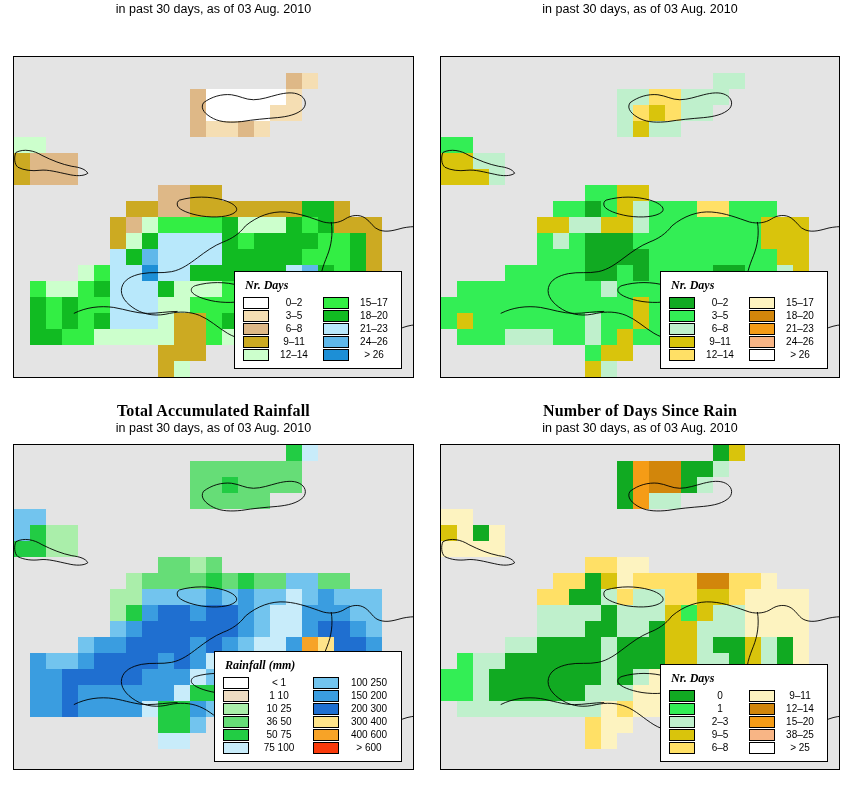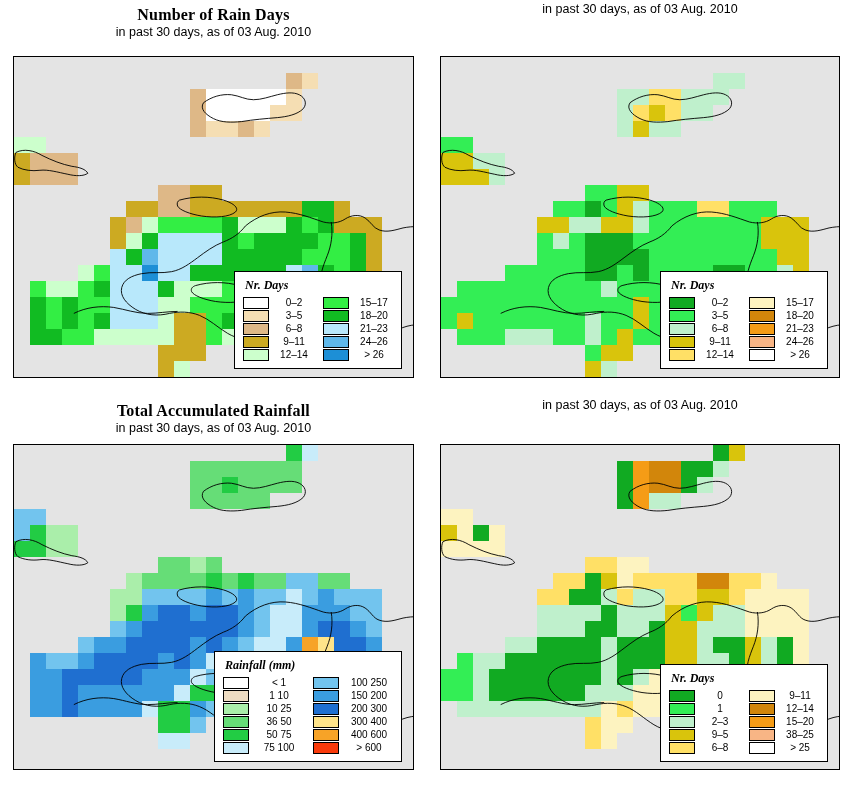--- a/index.html
+++ b/index.html
@@ -88,21 +88,20 @@
   .lg2{right:11px;bottom:8px;}
   .lg3{right:11px;bottom:7px;}
   .lg4{right:11px;bottom:7px;}
 </style>
 </head>
 <body>
 
 <div class="grid2">
 
   <div class="panel">
-    <div class="ptitle">Number of Rain Days</div>
     <div class="psub">in past 30 days, as of  03 Aug. 2010</div>
     <div class="mapbox">
       <div class="cells">
           <div class="cell" style="left: 272px; top: 16px; width: 16px; height: 16px; background: rgb(222, 184, 135);"></div>
           <div class="cell" style="left: 288px; top: 16px; width: 16px; height: 16px; background: rgb(245, 222, 179);"></div>
           <div class="cell" style="left: 176px; top: 32px; width: 16px; height: 16px; background: rgb(222, 184, 135);"></div>
           <div class="cell" style="left: 192px; top: 32px; width: 16px; height: 16px; background: rgb(255, 255, 255);"></div>
           <div class="cell" style="left: 208px; top: 32px; width: 16px; height: 16px; background: rgb(255, 255, 255);"></div>
           <div class="cell" style="left: 224px; top: 32px; width: 16px; height: 16px; background: rgb(255, 255, 255);"></div>
           <div class="cell" style="left: 240px; top: 32px; width: 16px; height: 16px; background: rgb(255, 255, 255);"></div>
@@ -912,20 +911,21 @@
                 <span class="sw" style="background: rgb(249, 58, 11);"></span>
                 <span class="lgl ctr wide">&gt; 600</span>
               </div>
             </div>
           </div>
       </div>
     </div>
   </div>
 
   <div class="panel row2">
+    <div class="ptitle">Number of Days Since Rain</div>
     <div class="psub">in past 30 days, as of  03 Aug. 2010</div>
     <div class="mapbox">
       <div class="cells">
           <div class="cell" style="left: 272px; top: 0px; width: 16px; height: 16px; background: rgb(17, 170, 34);"></div>
           <div class="cell" style="left: 288px; top: 0px; width: 16px; height: 16px; background: rgb(217, 196, 12);"></div>
           <div class="cell" style="left: 176px; top: 16px; width: 16px; height: 16px; background: rgb(17, 170, 34);"></div>
           <div class="cell" style="left: 192px; top: 16px; width: 16px; height: 16px; background: rgb(245, 156, 22);"></div>
           <div class="cell" style="left: 208px; top: 16px; width: 16px; height: 16px; background: rgb(210, 134, 11);"></div>
           <div class="cell" style="left: 224px; top: 16px; width: 16px; height: 16px; background: rgb(210, 134, 11);"></div>
           <div class="cell" style="left: 240px; top: 16px; width: 16px; height: 16px; background: rgb(17, 170, 34);"></div>

